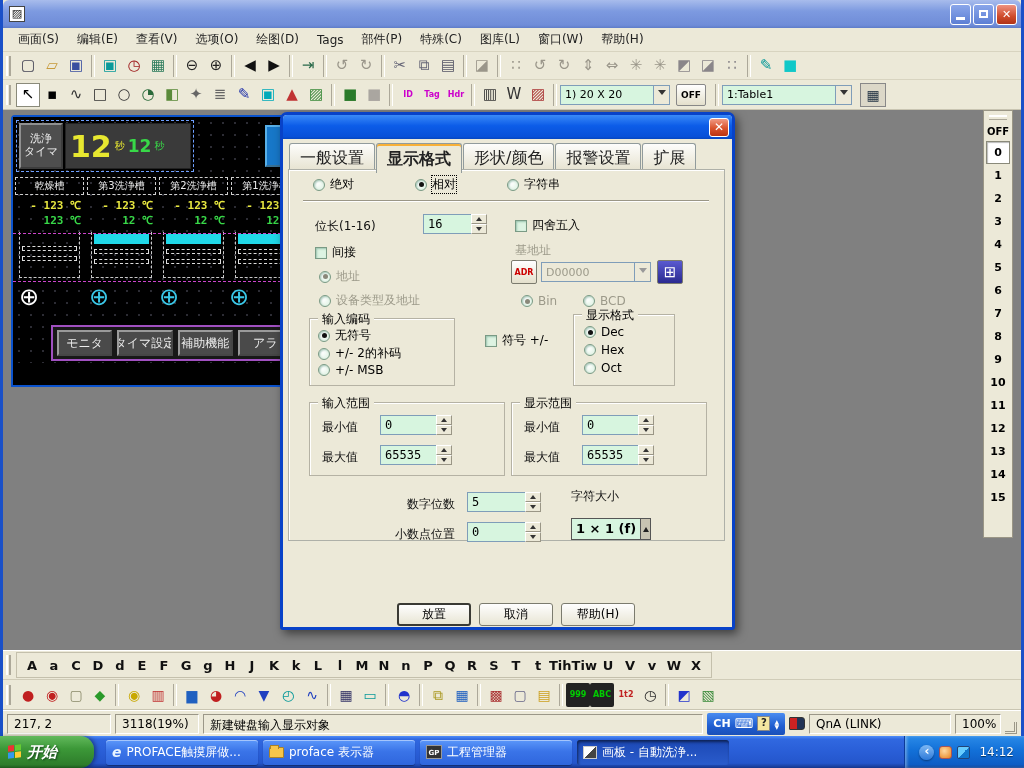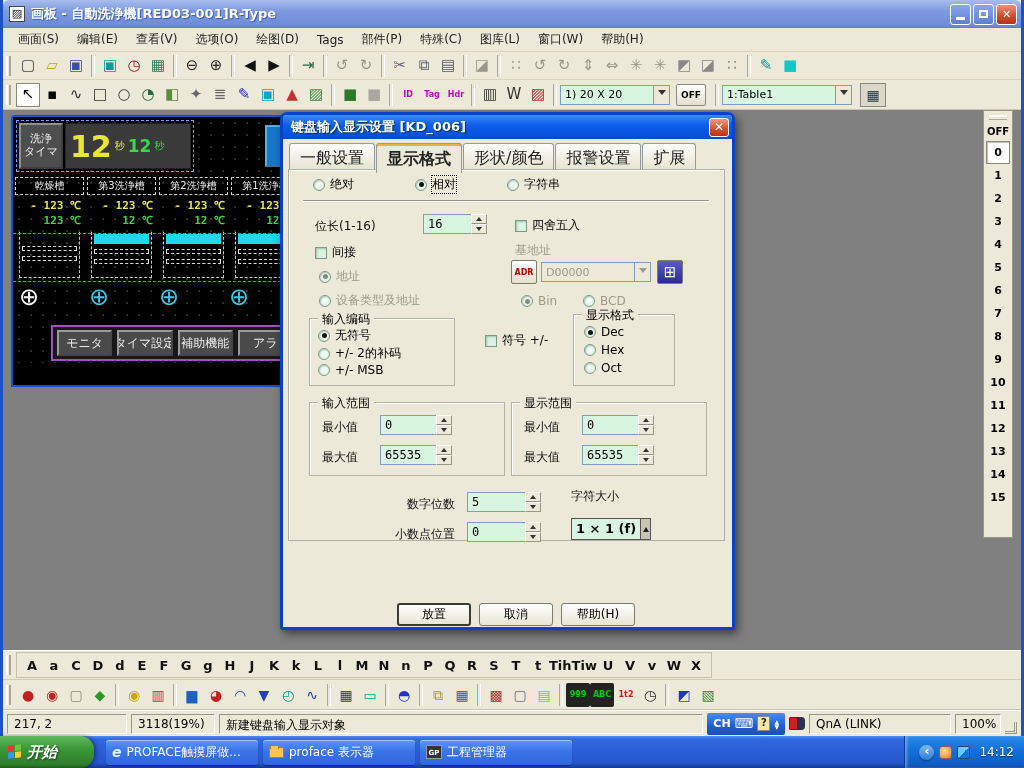--- a/index.html
+++ b/index.html
@@ -122,21 +122,21 @@
   
   #letterbar { height:30px; border-top:1px solid #fff; border-bottom:1px solid #d0ccb8; }
   #letterbar .lwrap { display:flex; align-items:center; border:1px solid #c4c0ac; height:26px; padding:0 4px; }
   #letterbar span.letter { min-width:22px; text-align:center; font-weight:bold; font-size:13px; color:#111; }
   #partsbar { height:30px; border-bottom:1px solid #c9c5b2; }
   .pbtn { width:24px; height:24px; display:flex; align-items:center; justify-content:center; font-size:14px; line-height:1; }
 
   
   #statusbar { height:26px; display:flex; align-items:center; gap:4px; padding:2px 4px; background:#ece9d8; border-top:1px solid #fff; }
   .scell { height:20px; border:1px solid; border-color:#9b9788 #fff #fff #9b9788; padding:2px 6px; font-size:12px; background:#ece9d8; white-space:nowrap; overflow:hidden; }
-  #sc-coords { width:120px; }
+  #sc-coords { width:104px; }
   #sc-zoom { width:84px; }
   #sc-msg { flex:1; border-color:#9b9788 #fff #fff #9b9788; }
   #langbar { height:22px; display:flex; align-items:center; gap:4px; padding:0 6px; border-radius:2px;
     background:linear-gradient(180deg,#4a8cf0,#1f5dd0 60%,#1a50b8); color:#fff; font-size:11px; font-weight:bold; }
   #langbar .kbglyph { font-size:13px; }
   #langbar .helpbadge { width:13px; height:15px; background:#f4e6a0; color:#222; font-size:10px; font-weight:bold; text-align:center; border:1px solid #888; }
   #langbar .ud { display:flex; flex-direction:column; font-size:6px; line-height:5px; }
   .bookicon { width:16px; height:13px; background:linear-gradient(90deg,#c22 50%,#235 50%); border:1px solid #333; border-radius:1px 3px 3px 1px; }
   #sc-device { width:142px; }
   #sc-pct { width:46px; text-align:right; }
@@ -167,21 +167,20 @@
   #tray .trayico2 { width:13px; height:13px; background:linear-gradient(135deg,#6cf 50%,#17c 50%); border-radius:2px; border:1px solid #247; }
   #tray .time { color:#fff; font-size:12px; padding-left:4px; text-shadow:0 1px 1px #036; }
 </style>
 </head>
 <body>
 
 <div id="app">
 
   <div id="titlebar">
     <span class="appicon">▨</span>
-    <span class="ttl">画板 - 自動洗浄機[RED03-001]R-Type</span>
     <div class="wbtns">
       <span class="wbtn">
           <i class="minbar"></i>
         </span>
       <span class="wbtn">
           <i class="maxrect"></i>
         </span>
       <span class="wbtn close">✕</span>
     </div>
   </div>
@@ -384,21 +383,20 @@
           <span class="state">11</span>
           <span class="state">12</span>
           <span class="state">13</span>
           <span class="state">14</span>
           <span class="state">15</span>
         </span>
     </div>
 
     <div id="dialog">
       <div id="dlg-title">
-        <span class="dttl">键盘输入显示设置 [KD_006]</span>
         <span id="dlg-close">✕</span>
       </div>
       <div id="dlg-body">
         <div id="dlg-tabs">
           <span class="tab">一般设置</span>
           <span class="tab active">显示格式</span>
           <span class="tab">形状/颜色</span>
           <span class="tab">报警设置</span>
           <span class="tab">扩展</span>
         </div>
@@ -683,20 +681,24 @@
       <span>PROFACE触摸屏做...</span>
     </div>
     <div class="task">
       <span class="ticon-folder"></span>
       <span>proface 表示器</span>
     </div>
     <div class="task">
       <span class="ticon-gp">GP</span>
       <span>工程管理器</span>
     </div>
+    <div class="task active">
+      <span class="ticon-board"></span>
+      <span>画板 - 自動洗浄...</span>
+    </div>
   </div>
   <div id="tray">
     <span class="chev">‹</span>
     <span class="trayico1"></span>
     <span class="trayico2"></span>
     <span class="time">14:12</span>
   </div>
 </div>
 
 </body></html>

